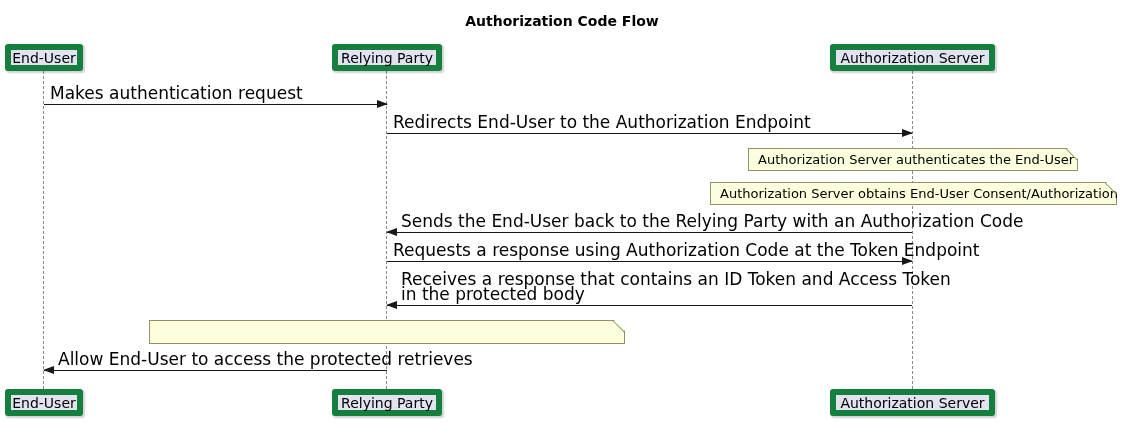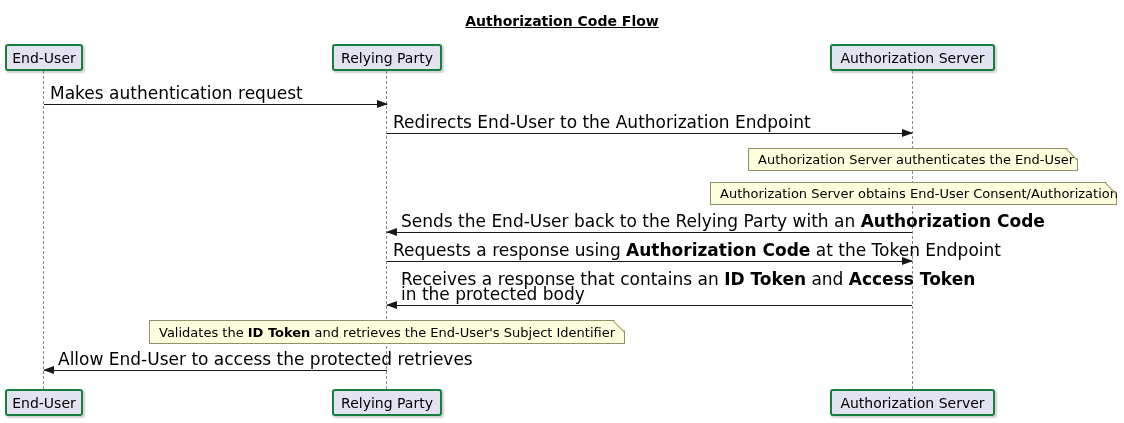--- a/index.html
+++ b/index.html
@@ -5,29 +5,28 @@
   html,body { margin:0; padding:0; background:#ffffff; }
   .diagram {
     position:relative; width:1124px; height:423px;
     background:#ffffff; overflow:hidden;
     font-family:"DejaVu Sans","Liberation Sans",sans-serif;
     color:#000;
   }
   .title {
     position:absolute; left:0; top:13px; width:100%;
     text-align:center; font-size:14px; font-weight:bold;
-    text-decoration:underline;
   }
   .lifeline {
     position:absolute; top:71px; height:318px; width:0;
     border-left:1px dashed #8a8a8a;
   }
   .actor {
     position:absolute; height:27px; box-sizing:border-box;
-    background:#E2E2F0; border:2px solid #15803d; border-radius:3px;
+    background:#E2E2F0; border:6px solid #15803d; border-radius:3px;
     display:flex; align-items:center; justify-content:center;
     font-size:14px; box-shadow:1.5px 1.5px 1.5px rgba(80,80,90,0.25);
     white-space:nowrap;
   }
   .msg { position:absolute; }
   .msg .lbl {
     font-size:17px; line-height:15px; white-space:nowrap;
     padding-left:6px;
   }
   .msg.la .lbl { padding-left:14px; }
@@ -39,21 +38,21 @@
     width:0; height:0;
     border-top:4px solid transparent; border-bottom:4px solid transparent;
     border-left:11px solid #181818;
   }
   .msg .line.l::before {
     content:""; position:absolute; left:-1px; top:-4px;
     width:0; height:0;
     border-top:4px solid transparent; border-bottom:4px solid transparent;
     border-right:11px solid #181818;
   }
-  .b { font-weight:bold; }
+  .b { font-weight:normal; }
   .note {
     position:absolute; box-sizing:border-box;
     background:#FEFFDD; border:1px solid #90906a;
     font-size:13px; white-space:nowrap;
     display:flex; align-items:center; padding-left:9px;
   }
   .fold {
     position:absolute; top:-1px; right:-1px; width:11px; height:11px;
     background:#ffffff;
     clip-path:polygon(0 0, 100% 0, 100% 100%);
@@ -116,21 +115,20 @@
 
   <div class="msg la" style="left:387px;top:272px;width:525px">
     <div class="lbl"><span>Receives a response that contains an </span><span class="b">ID Token</span><span> and </span><span class="b">Access Token</span></div>
     <div class="lbl"><span>in the protected body</span></div>
     <div class="line l"></div>
   </div>
 
   <div class="note" style="left:149px;top:320px;width:476px;height:24px">
     <span class="fold"></span>
     <span class="fold-line"></span>
-    <span><span>Validates the </span><span class="b">ID Token</span><span> and retrieves the End-User's Subject Identifier</span></span>
   </div>
 
   <div class="msg la" style="left:44px;top:352px;width:343px">
     <div class="lbl"><span>Allow End-User to access the protected retrieves</span></div>
     <div class="line l"></div>
   </div>
 
 </div>
 
 </body></html>

